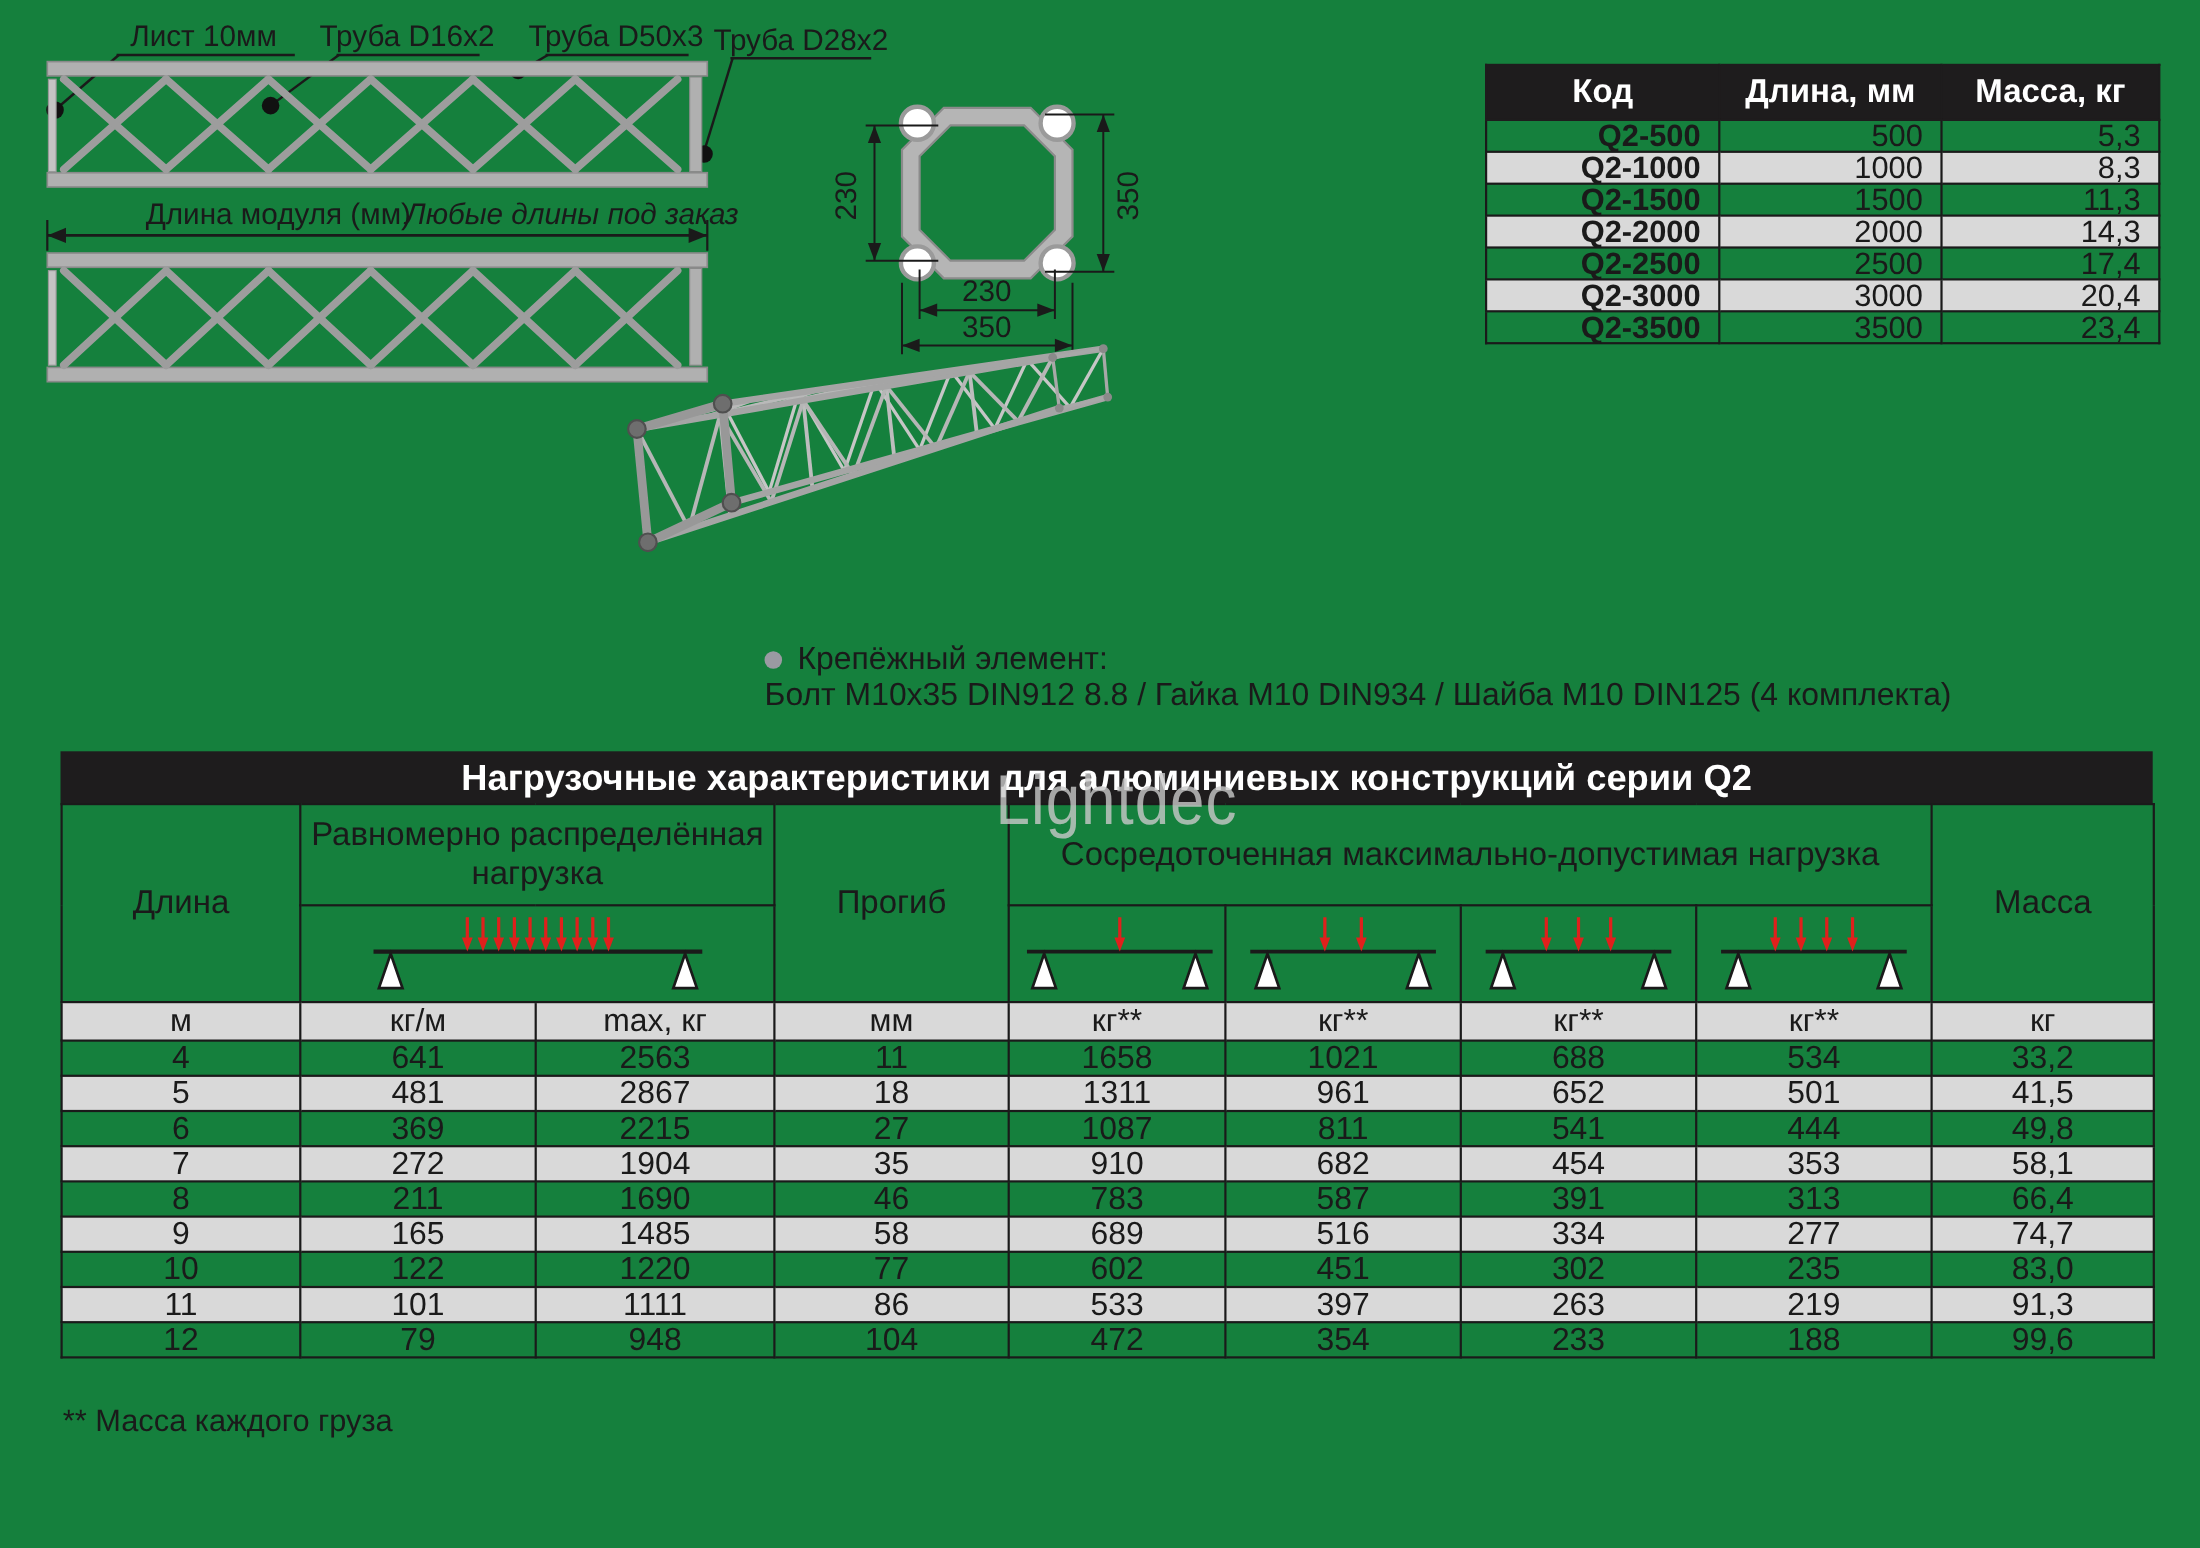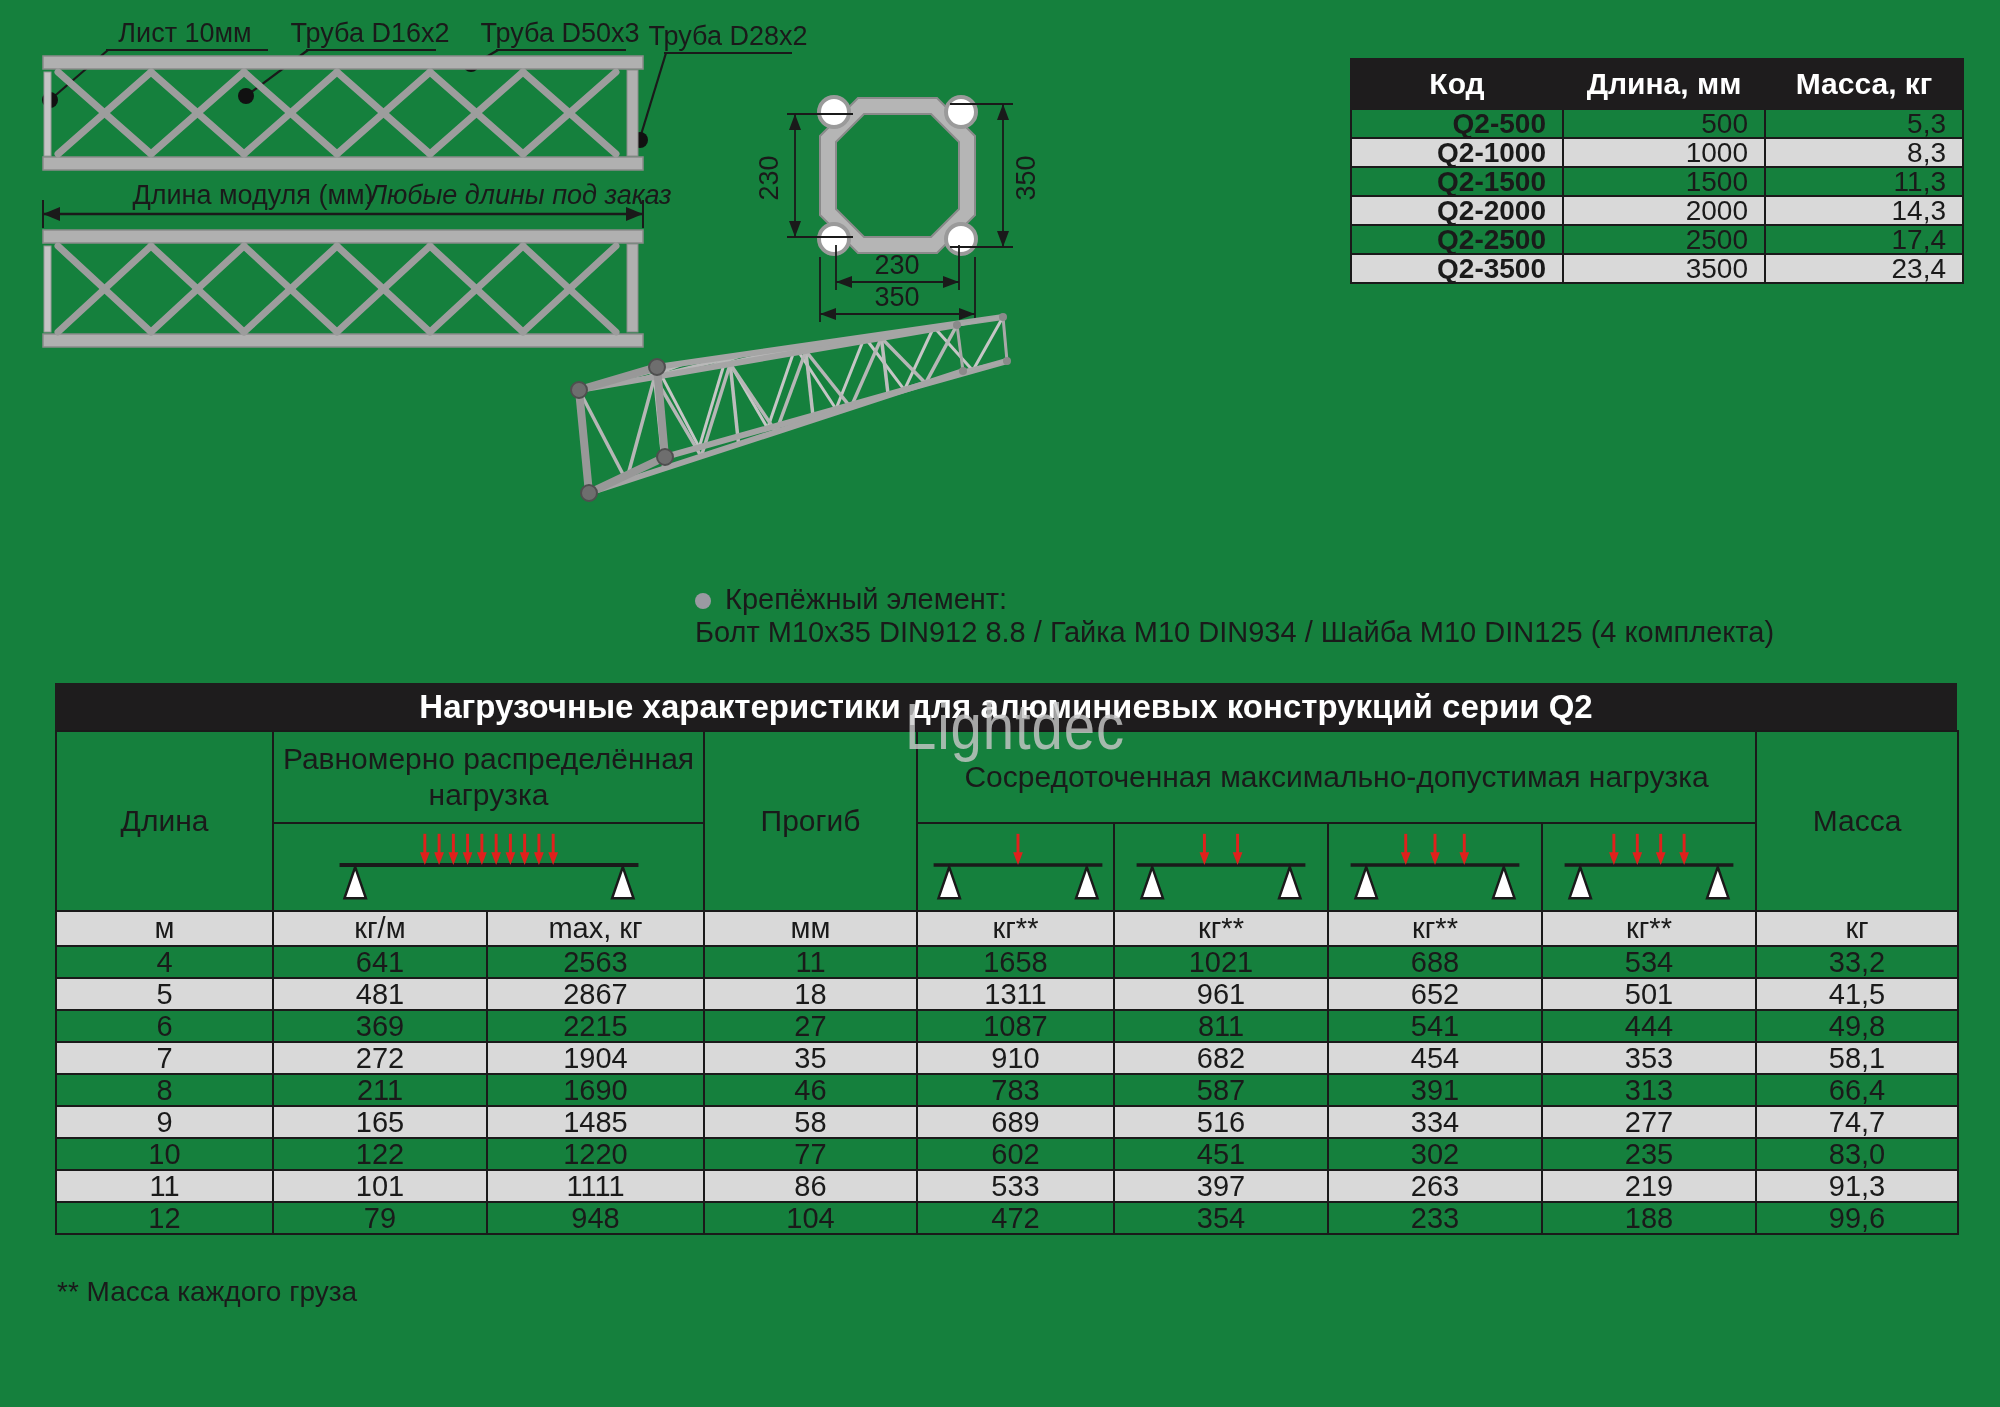--- a/index.html
+++ b/index.html
@@ -264,20 +264,25 @@
         </tr>
         <tr>
           <td>Q2-2000</td>
           <td>2000</td>
           <td>14,3</td>
         </tr>
         <tr>
           <td>Q2-2500</td>
           <td>2500</td>
           <td>17,4</td>
+        </tr>
+        <tr>
+          <td>Q2-3000</td>
+          <td>3000</td>
+          <td>20,4</td>
         </tr>
         <tr>
           <td>Q2-3500</td>
           <td>3500</td>
           <td>23,4</td>
         </tr>
       </tbody>
   </table>
 
   <div class="fastener">

